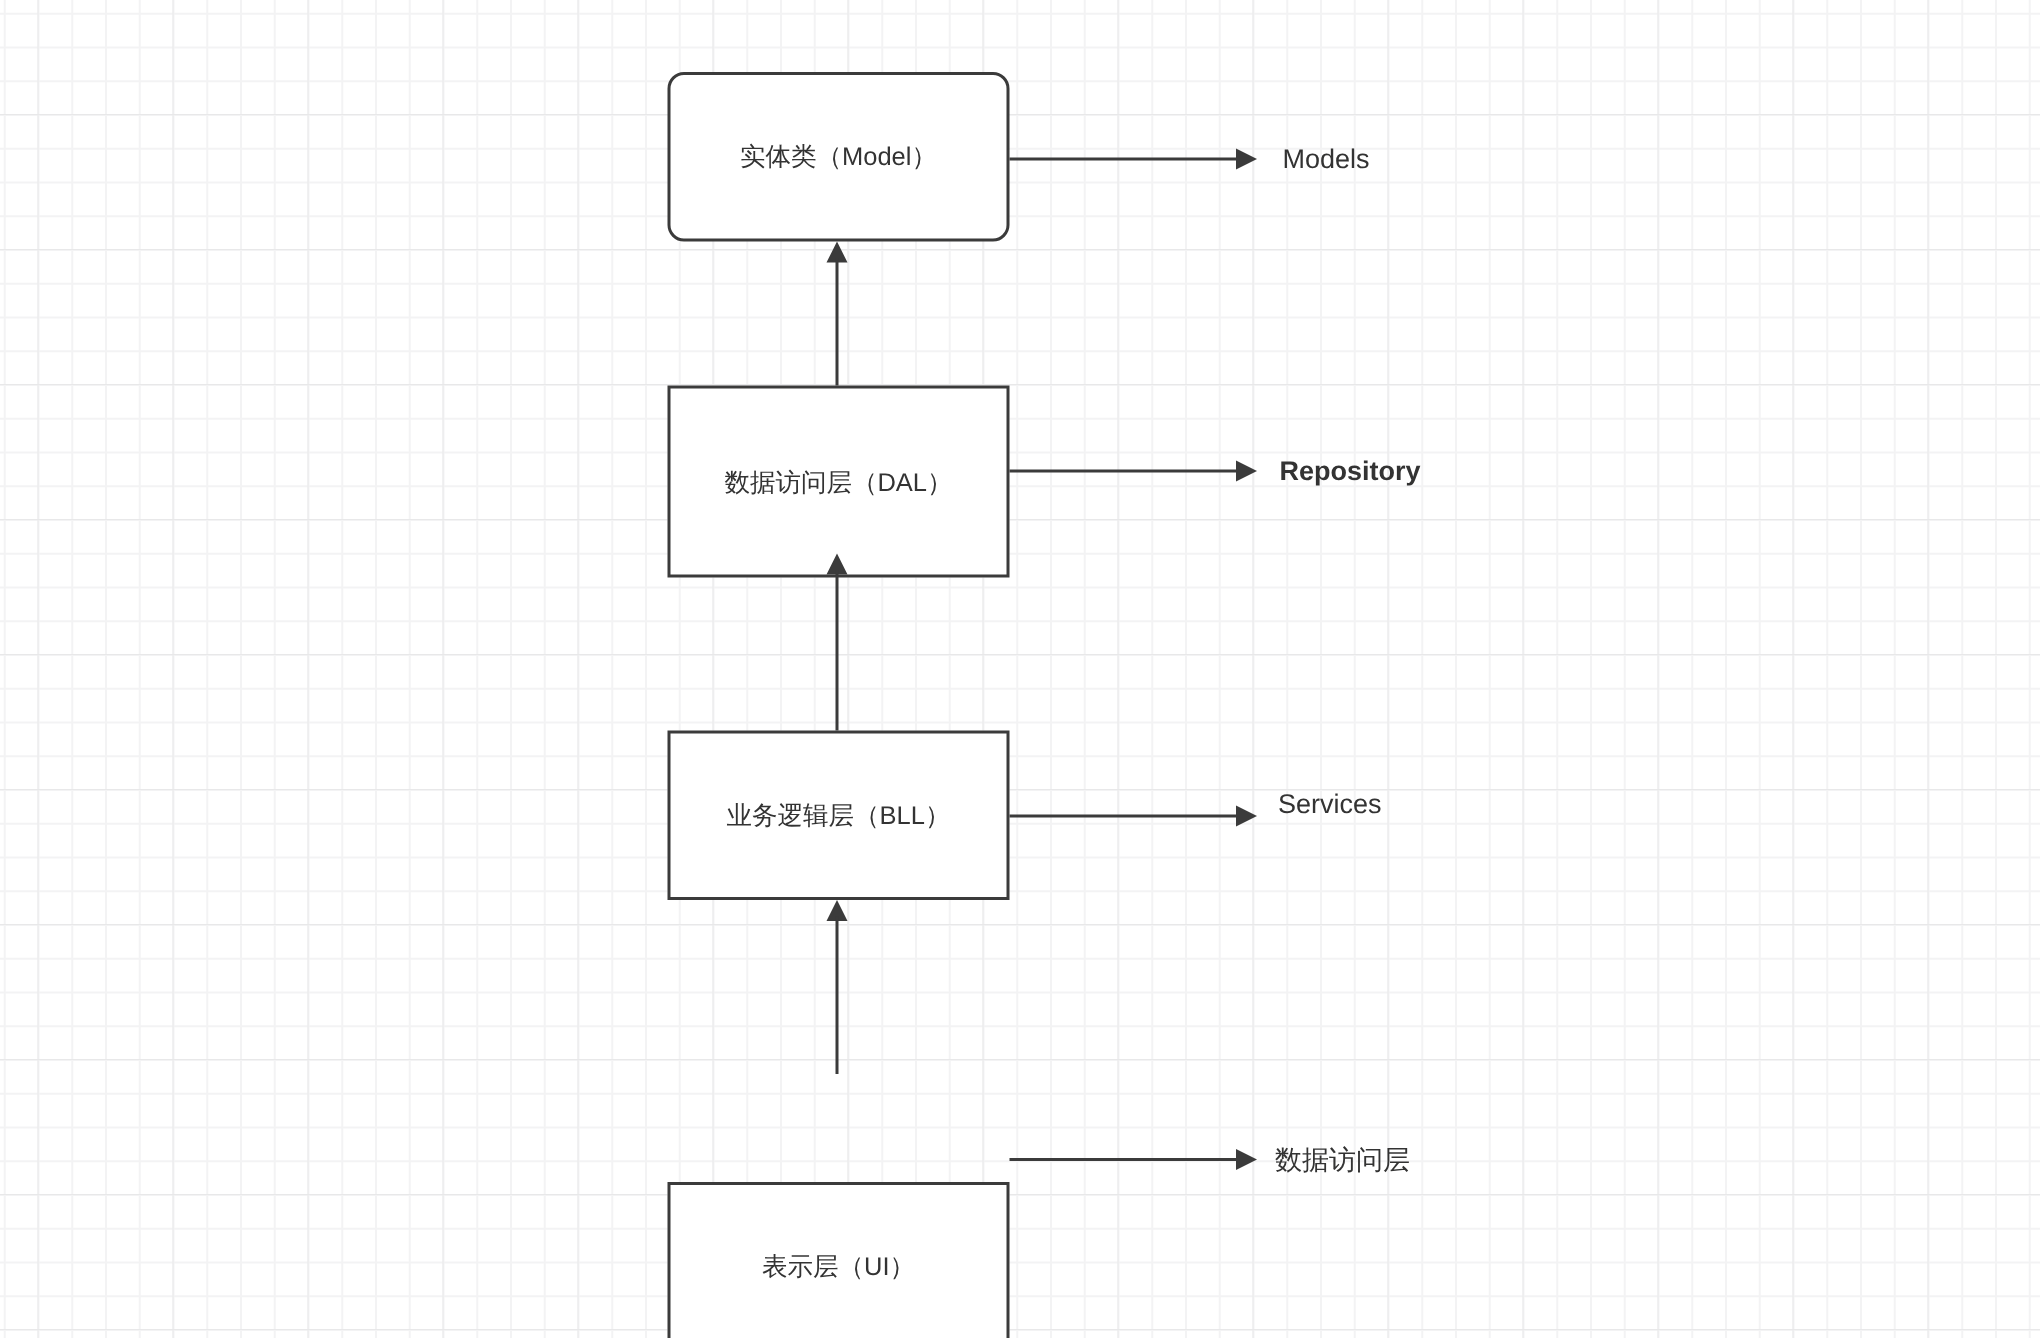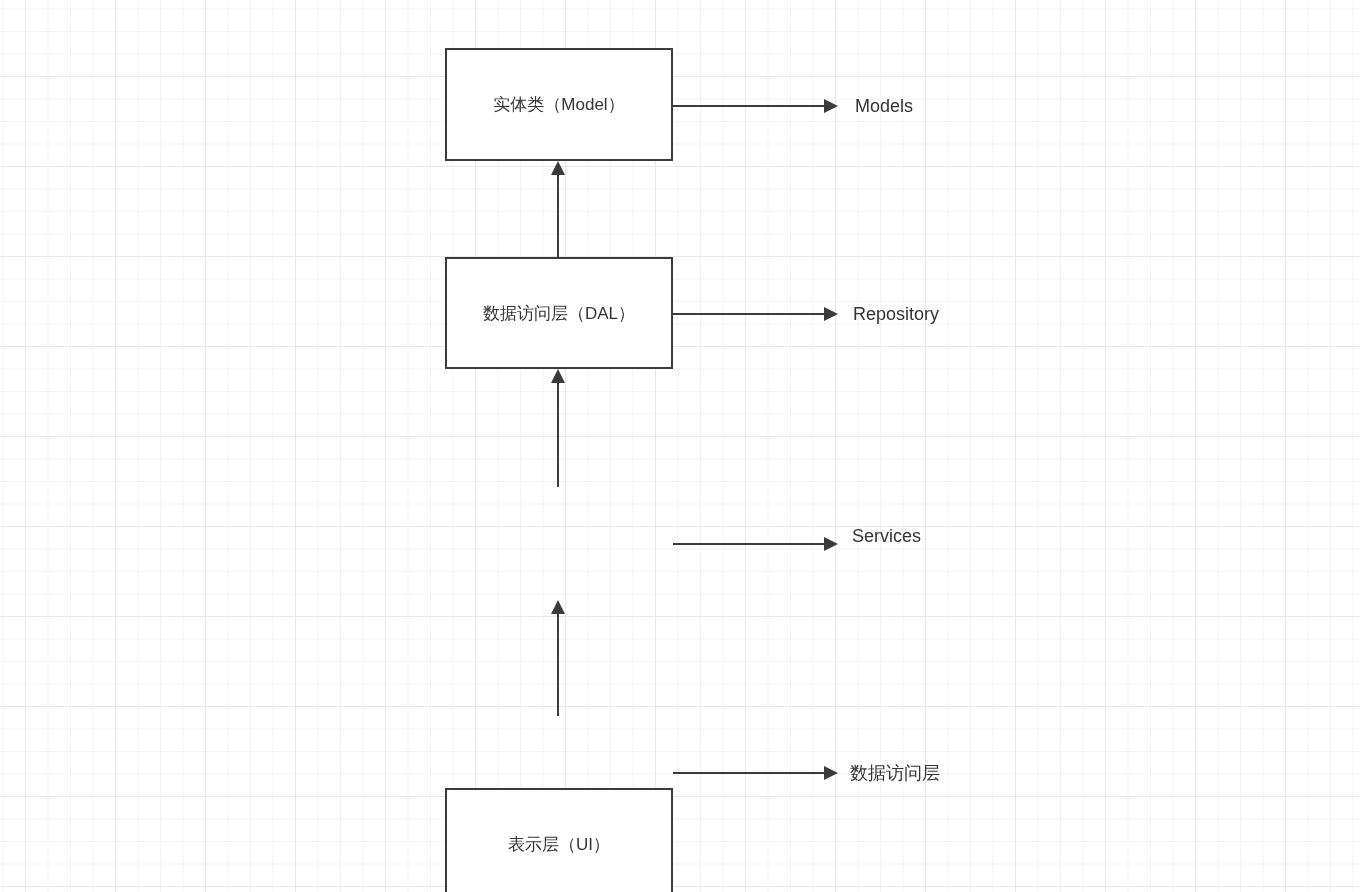--- a/index.html
+++ b/index.html
@@ -68,25 +68,28 @@
     line-height: 22px;
     color: #333333;
     white-space: nowrap;
   }
 </style>
 </head>
 <body>
 
 <div id="canvas">
 
-  <div class="node" style="top:48px;">
+  <div class="node" style="top:48px;border-radius:11px;">
     <span>实体类（Model）</span>
   </div>
-  <div class="node" style="top:257px; height:112px;">
+  <div class="node" style="top:257px; height:128px;">
     <span>数据访问层（DAL）</span>
+  </div>
+  <div class="node" style="top:487px;">
+    <span>业务逻辑层（BLL）</span>
   </div>
   <div class="node" style="top:748px;margin-top:40px;">
     <span>表示层（UI）</span>
   </div>
 
   <div>
     <div class="arrowhead-up" style="left:551px; top:161px;"></div>
     <div class="vline" style="left:557px; top:172px; height:85px;"></div>
   </div>
   <div>
@@ -109,17 +112,17 @@
   <div>
     <div class="hline" style="left:673px; top:543px; width:152px;"></div>
     <div class="arrowhead-right" style="left:824px; top:537px;"></div>
   </div>
   <div>
     <div class="hline" style="left:673px; top:772px; width:152px;"></div>
     <div class="arrowhead-right" style="left:824px; top:766px;"></div>
   </div>
 
   <div class="edge-label" style="left:855px; top:95px;">Models</div>
-  <div class="edge-label" style="left:853px; top:303px;">Repository</div>
+  <div class="edge-label" style="left:853px; top:303px;font-weight:bold;">Repository</div>
   <div class="edge-label" style="left:852px; top:525px;">Services</div>
   <div class="edge-label" style="left:850px; top:762px;">数据访问层</div>
 
 </div>
 
 </body></html>

